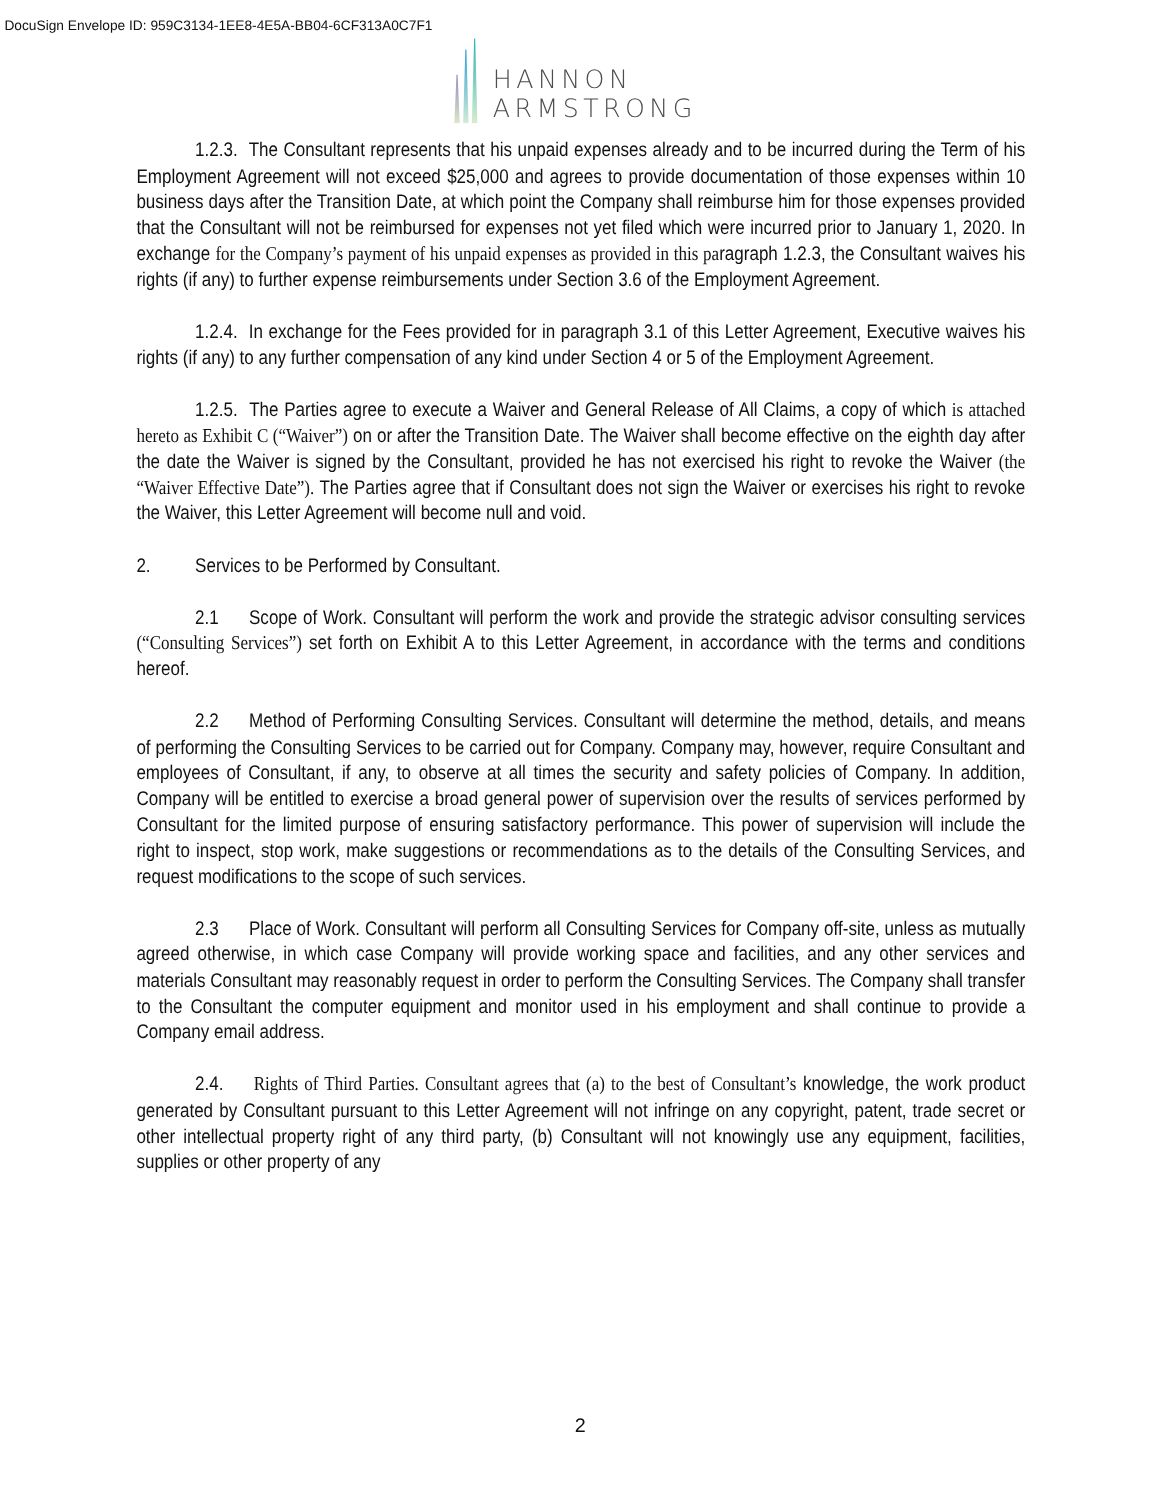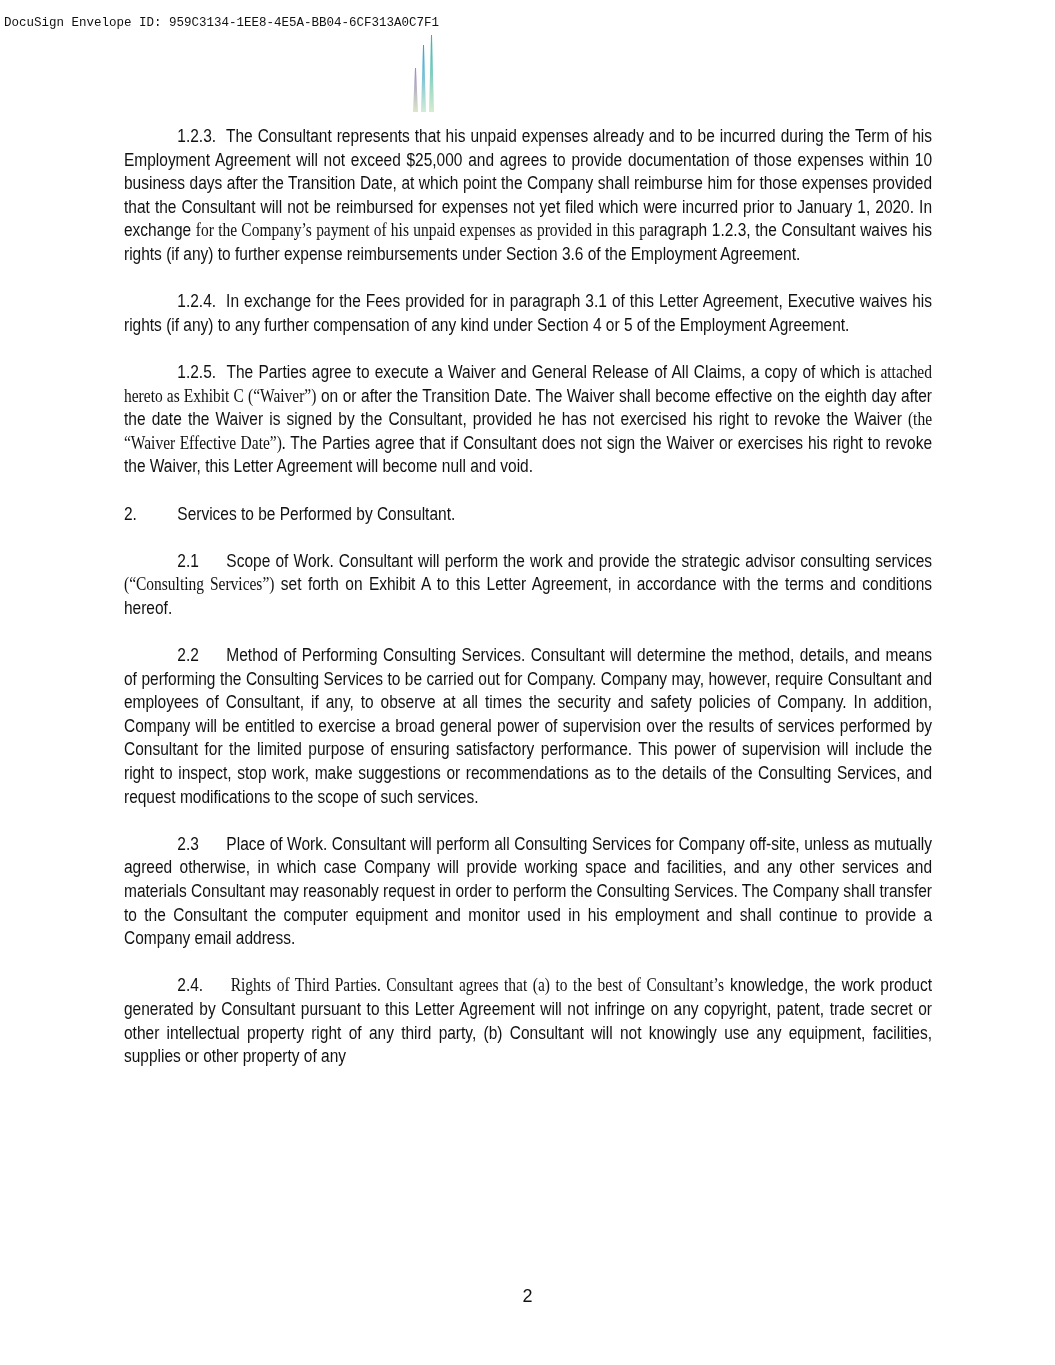--- a/index.html
+++ b/index.html
@@ -1,17 +1,17 @@
 <!DOCTYPE html>
 <html><head>
 <meta charset="utf-8">
 <style>
   html, body { margin:0; padding:0; background:#ffffff; }
   body { width:1055px; height:1365px; position:relative; overflow:hidden; color:#111; }
-  .envelope { position:absolute; left:4px; top:16px; font-family:Liberation Mono, monospace; font-size:12.5px; color:#111; }
+  .envelope { position:absolute; left:4px; top:16px; font-family:Liberation Sans, sans-serif; font-size:12.5px; color:#111; }
   .logo { position:absolute; left:410px; top:30px; width:260px; height:82px; }
   .logo-bars { position:absolute; left:0; top:0; width:30px; height:82px; }
   .logo-text { position:absolute; left:38px; top:30px; font-family:"DejaVu Sans", sans-serif; color:#4d4d4f; font-size:23px; letter-spacing:4px; line-height:26px; font-weight:300; }
   .body-text { position:absolute; left:124px; top:125px; width:808px; font-family:"Liberation Sans", sans-serif; font-size:18px; line-height:23.6px; text-align:justify; transform-origin:0 0; }
   .body-text p { margin:0 0 23.6px 0; }
   .ind1 { text-indent:62px; }
   .ind2 { text-indent:31px; }
   .num { display:inline-block; }
   .num-sp { display:inline-block; width:32px; }
   .heading .hnum { display:inline-block; width:62px; }
@@ -36,20 +36,24 @@
       </linearGradient>
       <linearGradient id="g3" x1="0" y1="0" x2="0" y2="1">
         <stop offset="0" id="g3a" stop-color="#2fb1b3"></stop>
         <stop offset="1" stop-color="#d6ecd0"></stop>
       </linearGradient>
     </defs>
     <polygon points="3,82 8,82 6,38 5,38" fill="url(#g1)"></polygon>
     <polygon points="11,82 16,82 14,15 13,15" fill="url(#g2)"></polygon>
     <polygon points="19,82 24,82 22,5 21,5" fill="url(#g3)"></polygon>
   </svg>
+  <div class="logo-text">
+    <div>HANNON</div>
+    <div>ARMSTRONG</div>
+  </div>
 </div>
 
 <div class="body-text" style="width: 939.535px; transform: scaleX(0.86);">
   <p class="ind1"><span>1.2.3.</span>&nbsp;&nbsp;<span>The Consultant represents that his unpaid expenses already and to be incurred during the Term of his Employment Agreement will not exceed $25,000 and agrees to provide documentation of those expenses within 10 business days after the Transition Date, at which point the Company shall reimburse him for those expenses provided that the Consultant will not be reimbursed for expenses not yet filed which were incurred prior to January 1, 2020.  In exchange </span><span class="serif">for the Company’s payment of his unpaid expenses as provided in this pa</span><span>ragraph 1.2.3, the Consultant waives his rights (if any) to further expense reimbursements under Section 3.6 of the Employment Agreement.</span></p>
 
   <p class="ind1"><span>1.2.4.</span>&nbsp;&nbsp;<span>In exchange for the Fees provided for in paragraph 3.1 of this Letter Agreement, Executive waives his rights (if any) to any further compensation of any kind under Section 4 or 5 of the Employment Agreement.</span></p>
 
   <p class="ind1"><span>1.2.5.</span>&nbsp;&nbsp;<span>The Parties agree to execute a Waiver and General Release of All Claims, a copy of which </span><span class="serif">is attached hereto as Exhibit C (“Waiver”)</span><span> on or after the Transition Date.  The Waiver shall become effective on the eighth day after the date the Waiver is signed by the Consultant, provided he has not exercised his right to revoke the Waiver </span><span class="serif">(the “Waiver Effective Date”).</span><span>  The Parties agree that if Consultant does not sign the Waiver or exercises his right to revoke the Waiver, this Letter Agreement will become null and void.</span></p>
 
   <p class="heading"><span class="hnum">2.</span><span>Services to be Performed by Consultant.</span></p>

